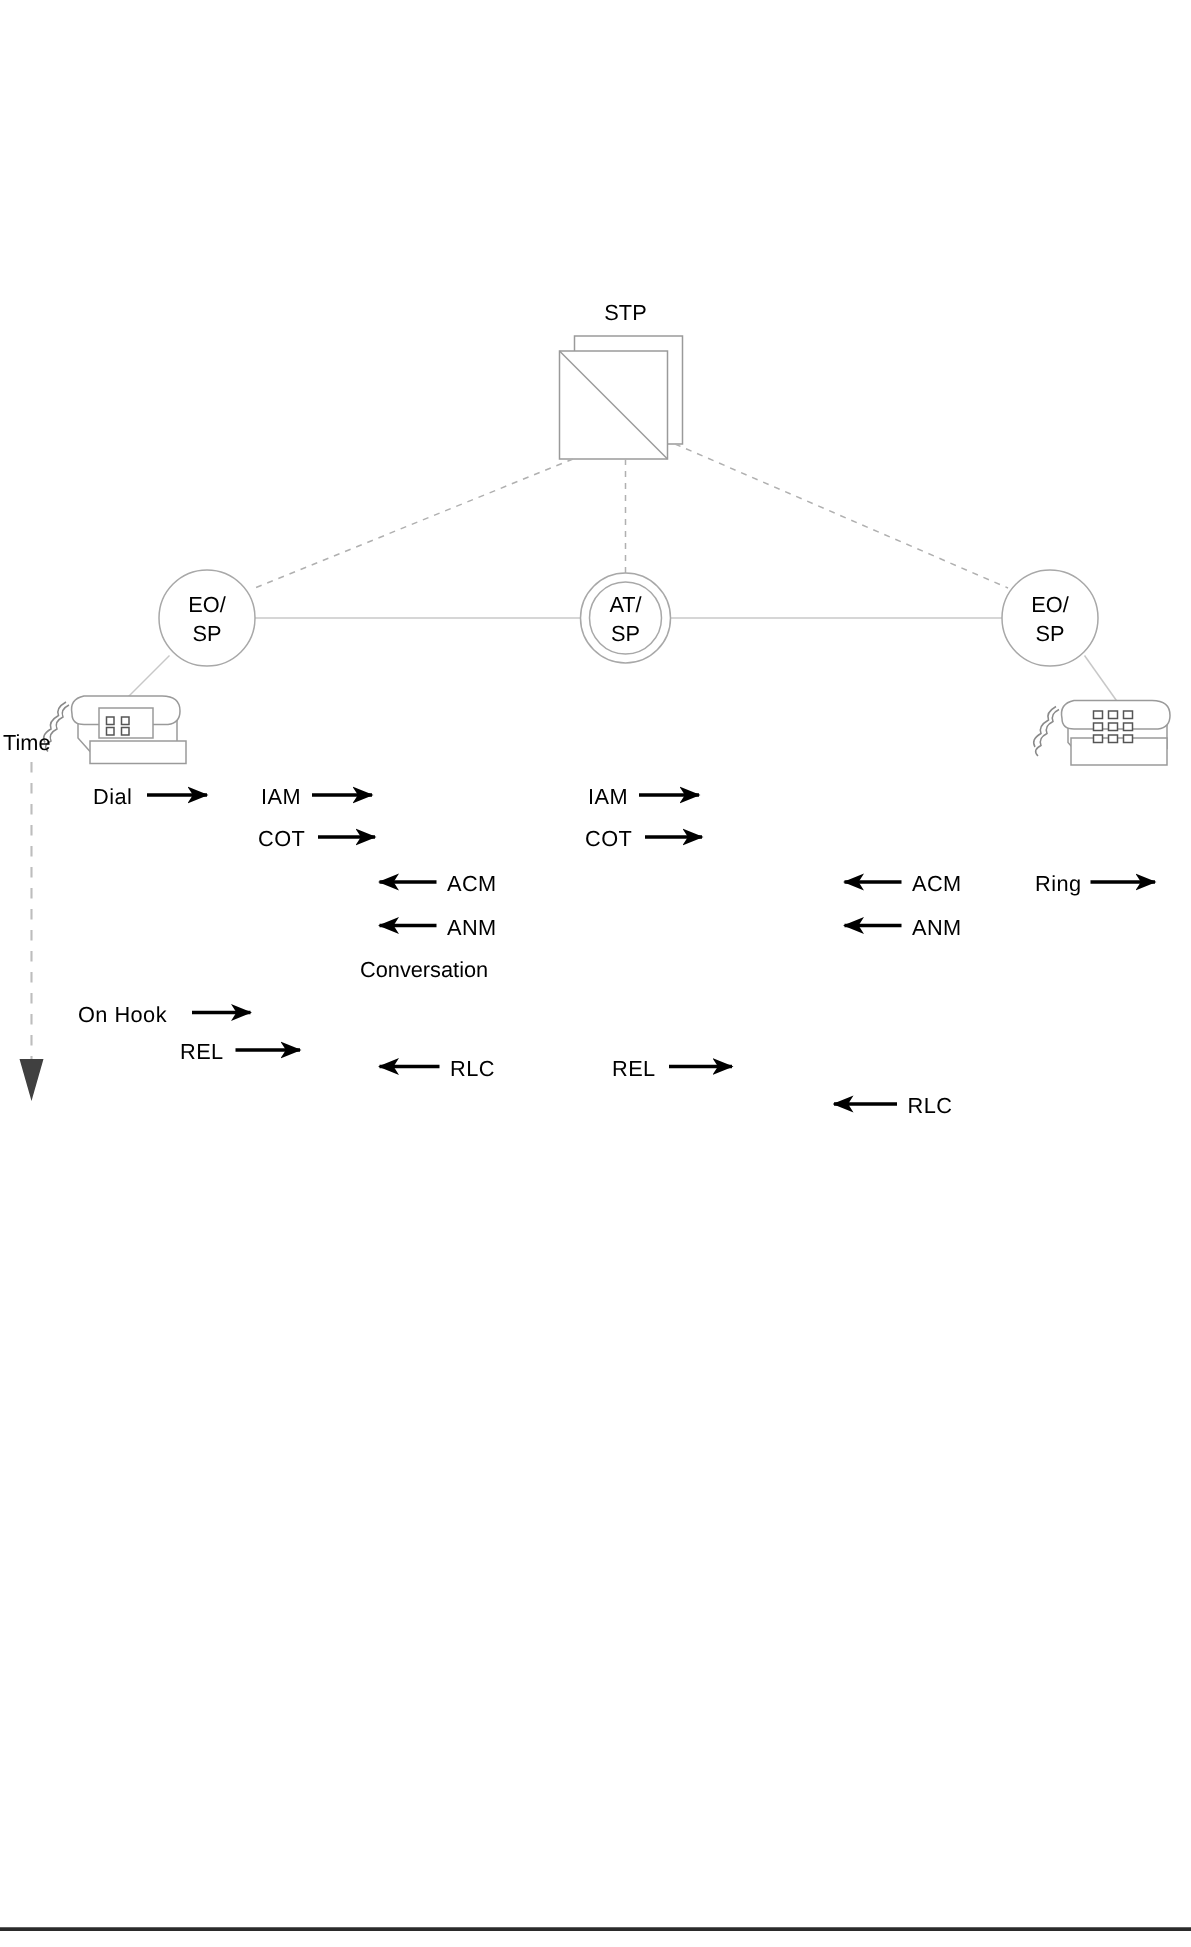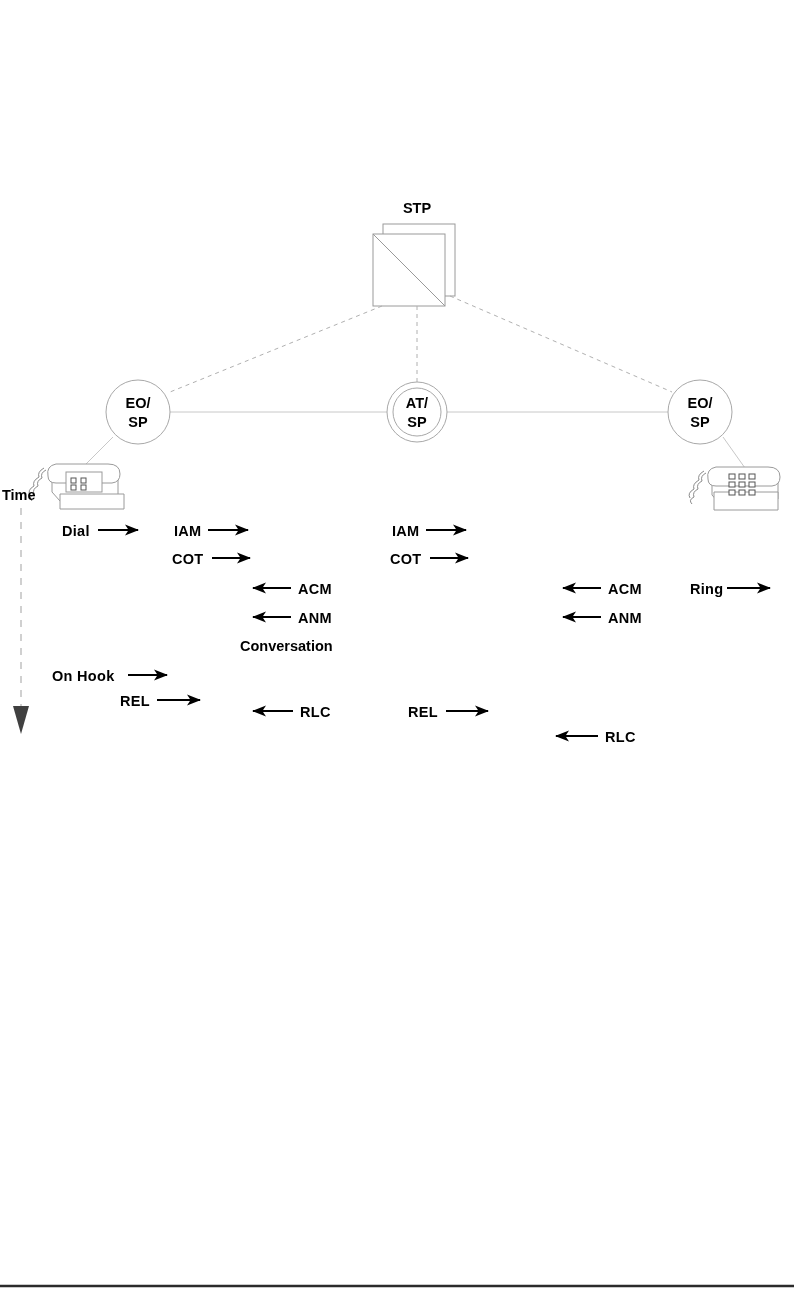--- a/index.html
+++ b/index.html
@@ -9,21 +9,20 @@
   }
   body {
     font-family: "Liberation Sans", sans-serif;
   }
   #page {
     position: relative;
     width: 794px;
     height: 1298px;
     background: #ffffff;
     overflow: hidden;
-    font-weight: bold;
   }
   #diagram-svg {
     position: absolute;
     left: 0;
     top: 0;
     width: 794px;
     height: 1298px;
     display: block;
   }
   .msg-label {

